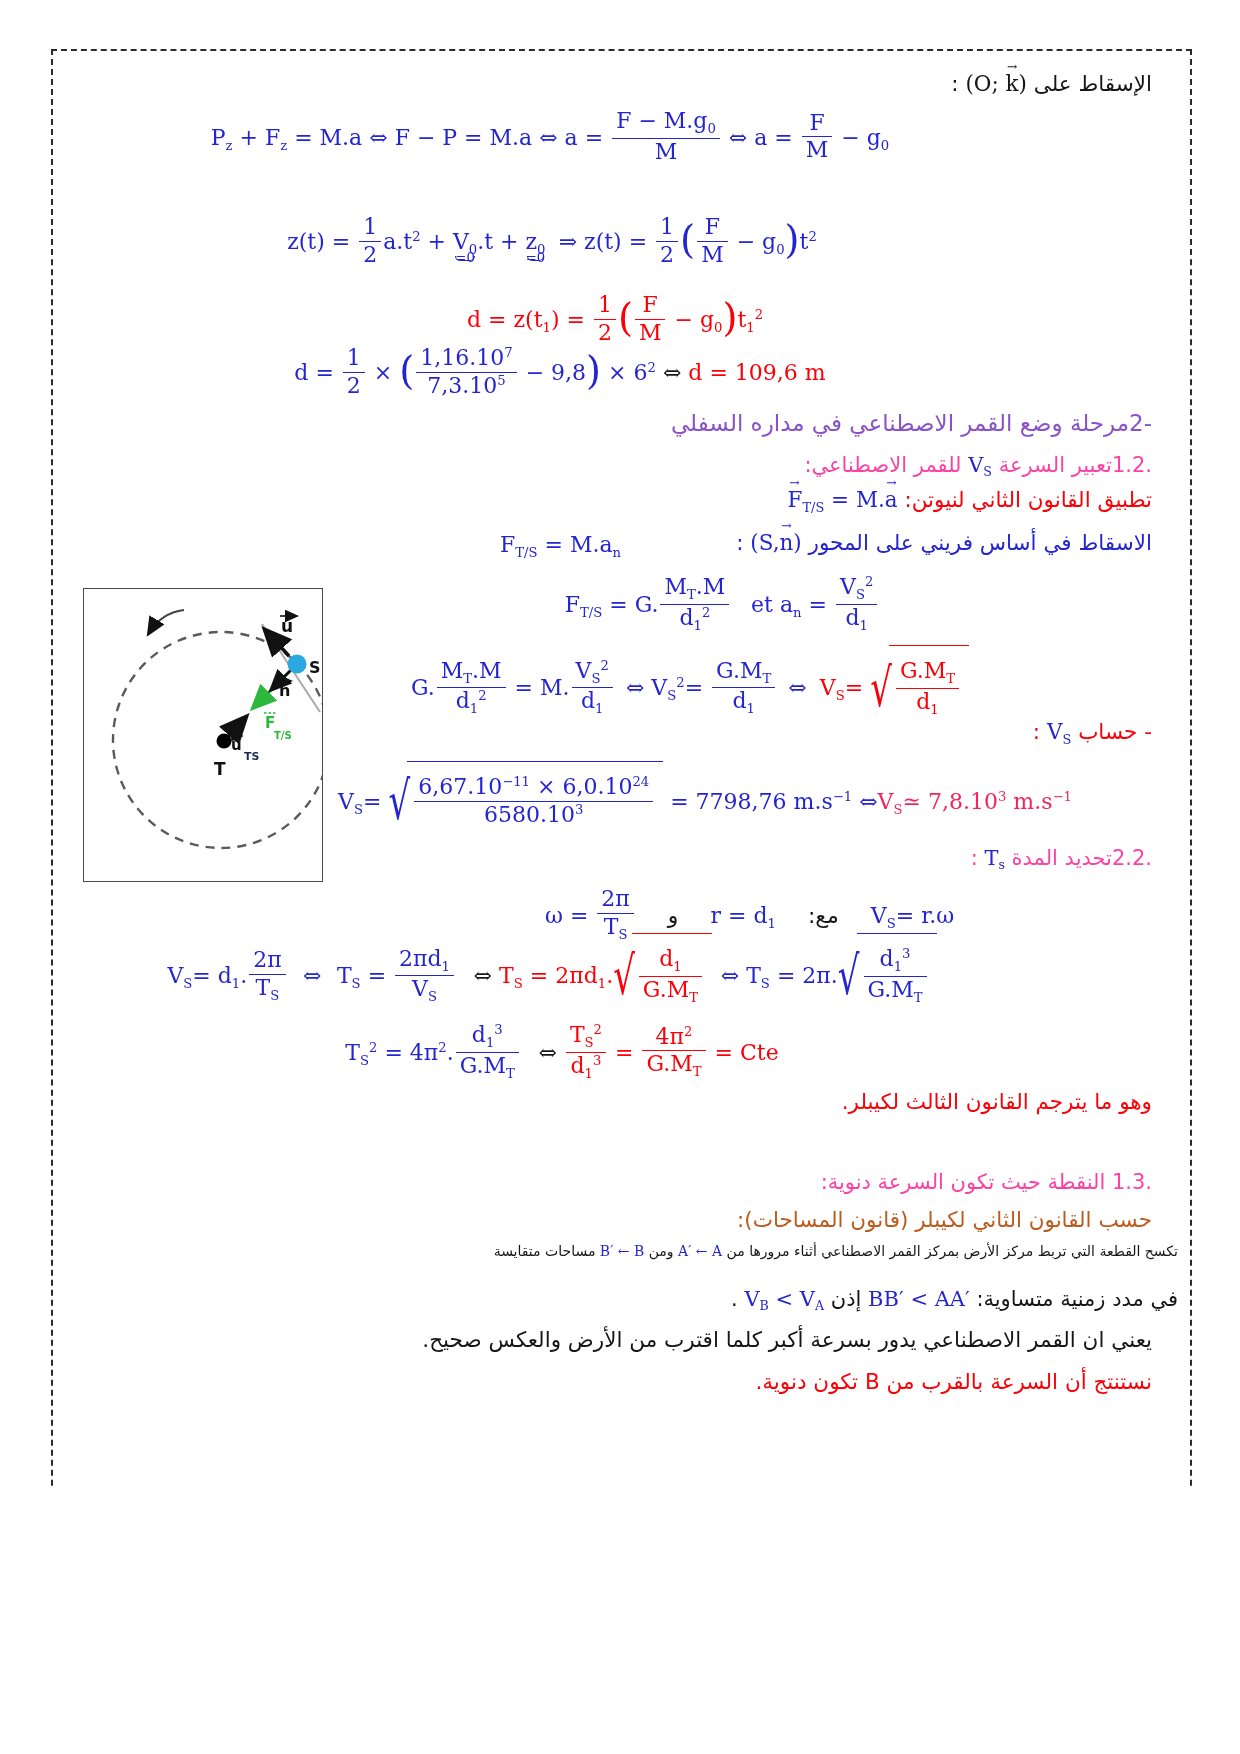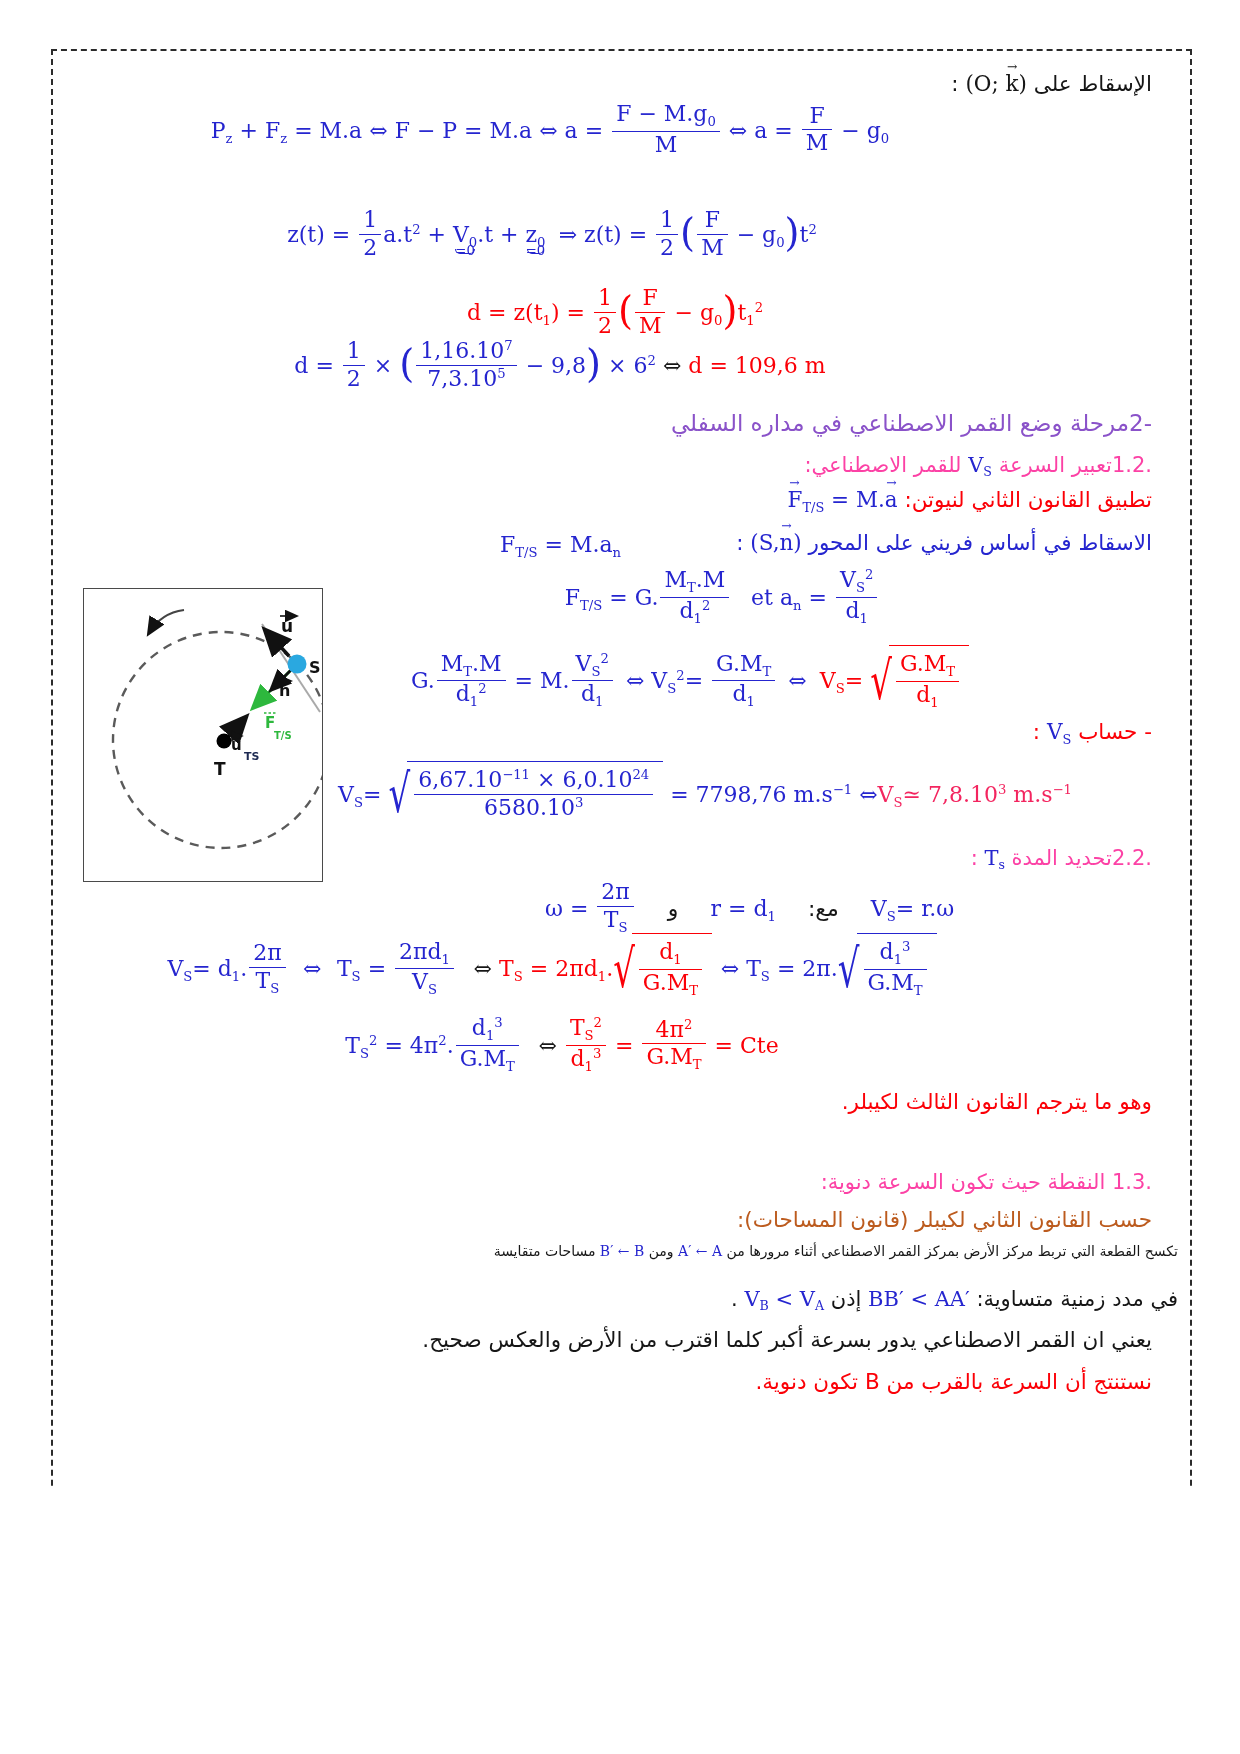--- a/index.html
+++ b/index.html
@@ -16,21 +16,21 @@
   .run.ar{direction:rtl;font-family:"DejaVu Sans",sans-serif;}
   .run.mi{direction:ltr;font-family:"DejaVu Serif",serif;}
   .run.num{direction:ltr;font-family:"DejaVu Sans",sans-serif;}
 
   .c-blue{color:var(--blue);} .c-red{color:var(--red);} .c-rose{color:var(--rose);}
   .c-pink{color:var(--pink);} .c-purple{color:var(--purple);} .c-brown{color:var(--brown);}
   .c-ink{color:var(--ink);} 
 
   .sb{font-size:0.6em;vertical-align:-0.35em;}
   .sp2{font-size:0.6em;vertical-align:0.6em;}
-  .frac{display:inline-block;vertical-align:middle;text-align:center;line-height:1.12;margin:4px 2px;position:relative;top:-0.08em;}
+  .frac{display:inline-block;vertical-align:middle;text-align:center;line-height:1.12;margin:11px 2px;position:relative;top:-0.08em;}
   .frac .num{display:block;border-bottom:1.8px solid currentColor;padding:0 4px 1px;}
   .frac .den{display:block;padding:1px 4px 0;}
   .sqrt{display:inline-flex;align-items:center;vertical-align:middle;position:relative;top:-0.05em;}
   .sqrt .rs{font-size:1.55em;transform:scaleY(1.55);transform-origin:55% 55%;line-height:1;margin-right:-3px;font-weight:400;}
   .sqrt .rad{border-top:1.8px solid currentColor;padding:4px 8px 2px 5px;}
   .big{font-size:1.75em;line-height:0;vertical-align:-0.1em;font-weight:300;}
   .vec{position:relative;display:inline-block;}
   .vec::after{content:"→";position:absolute;left:12%;top:-0.82em;font-size:0.58em;}
   .gap{display:inline-block;}
   .ub{position:relative;display:inline-block;}

